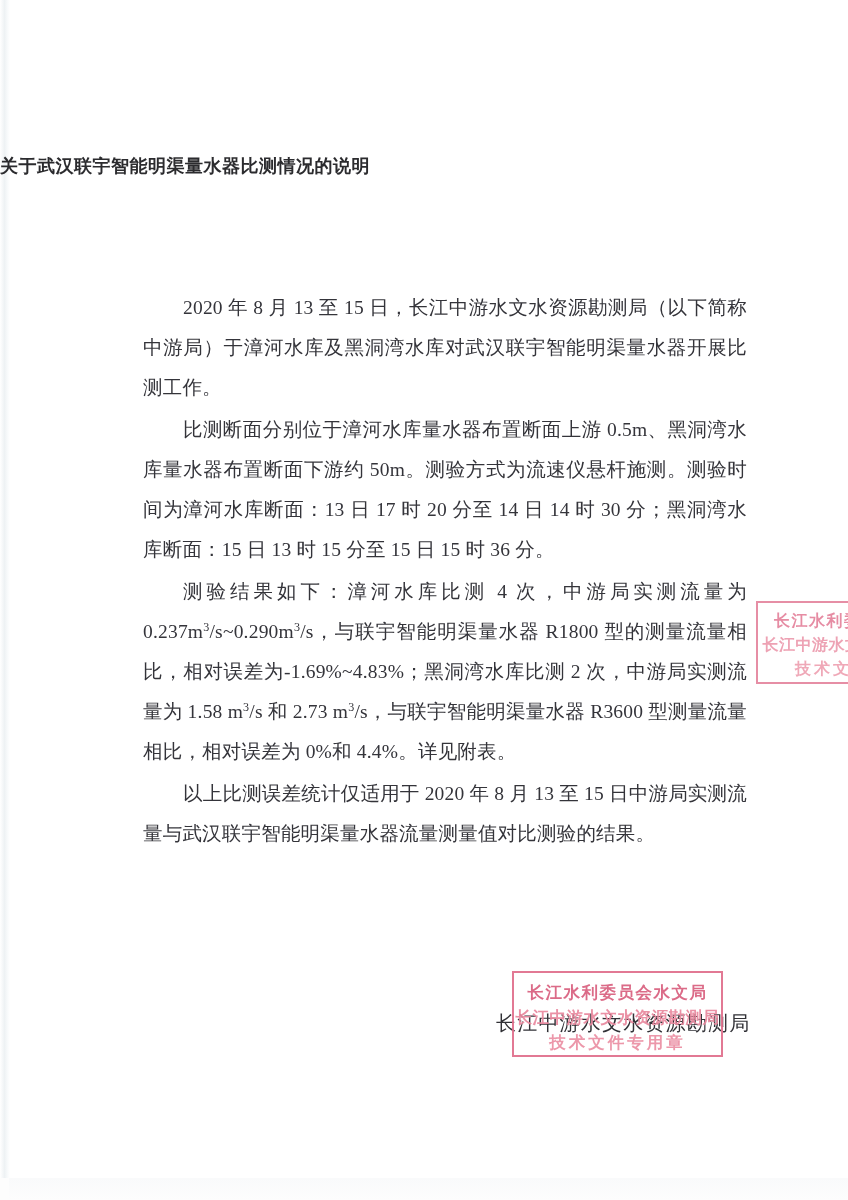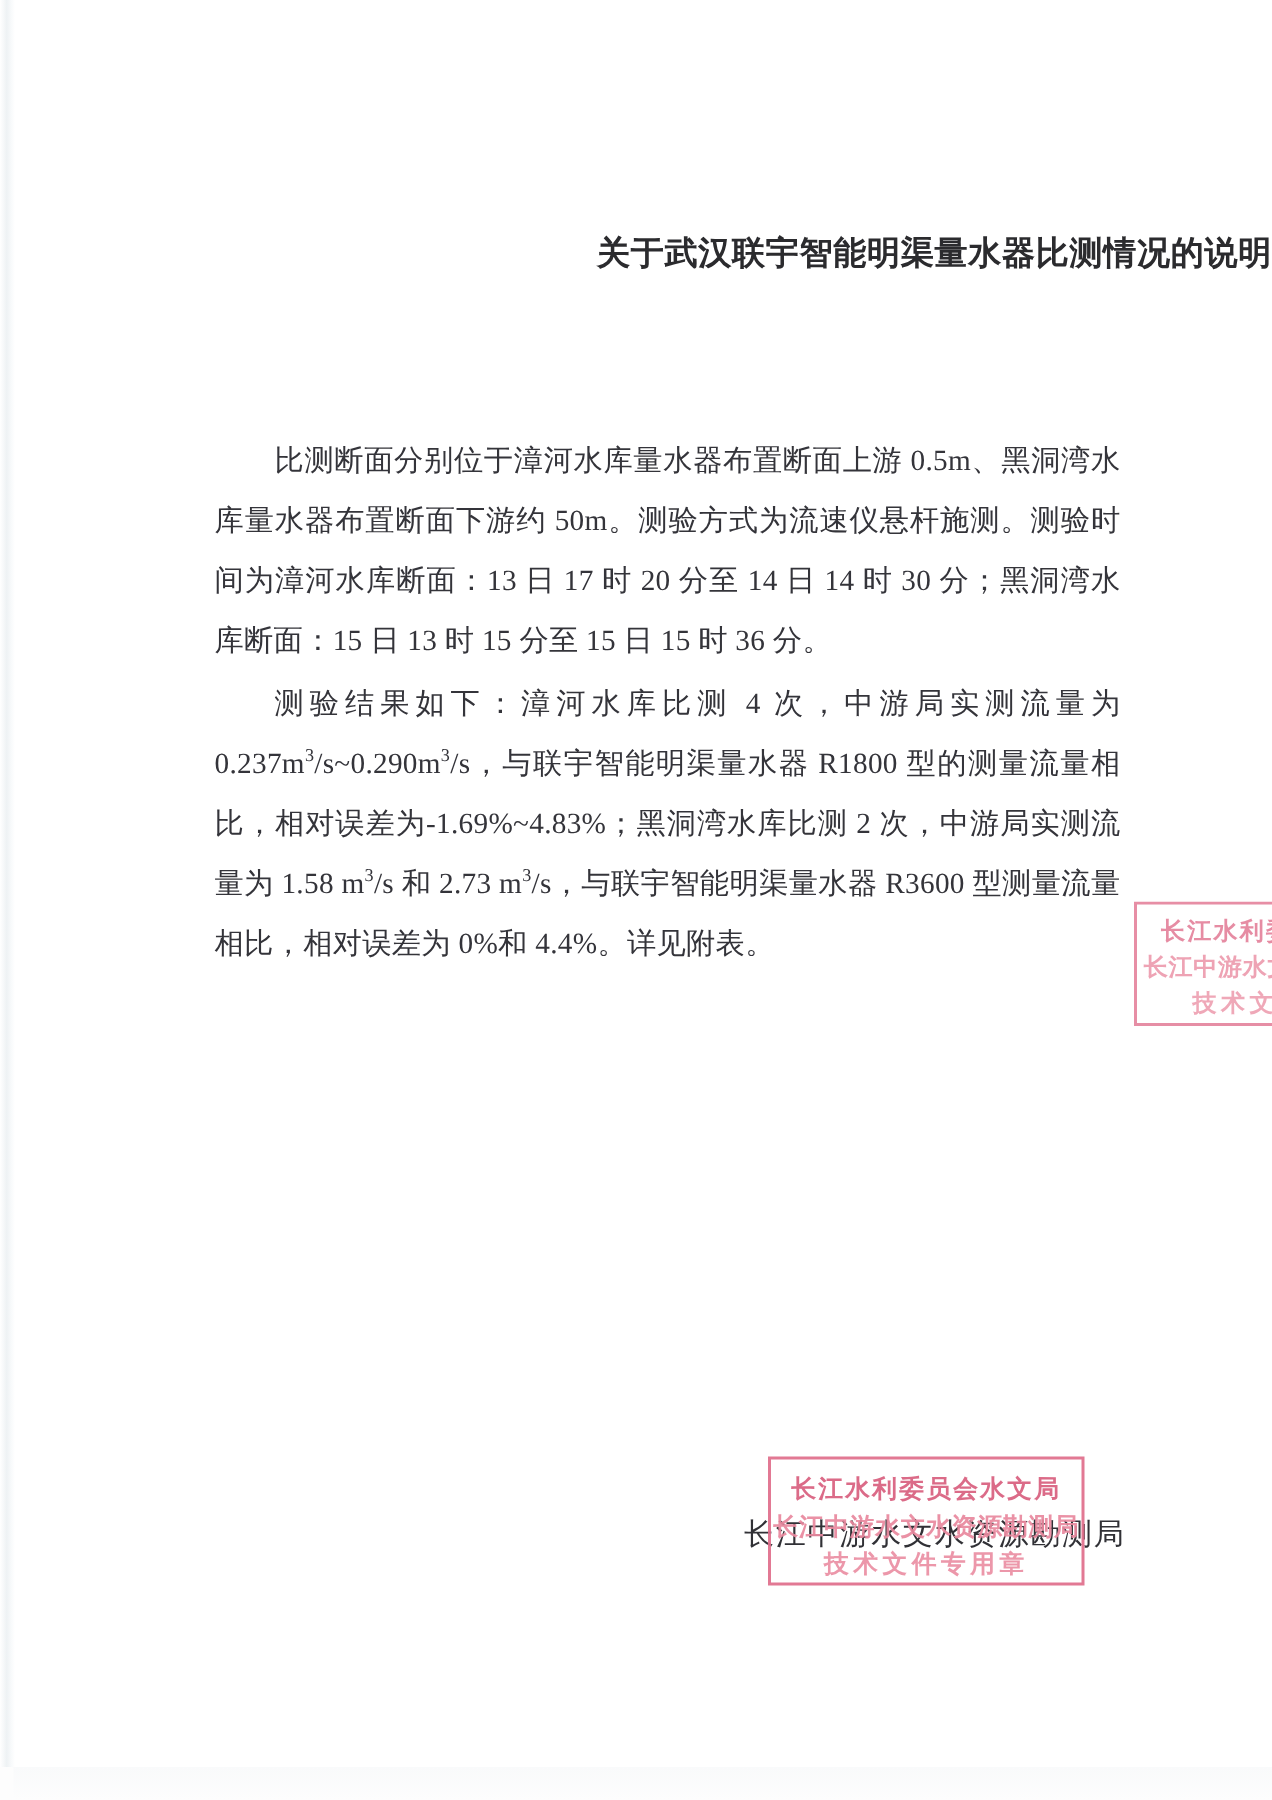--- a/index.html
+++ b/index.html
@@ -46,24 +46,24 @@
     height: 22px;
     background: linear-gradient(to bottom, #f9fafb 0%, #fdfdfd 100%);
   }
 
   
   .doc-title {
     position: absolute;
     left: 0;
     top: 154px;
     width: 848px;
-    text-align: right;
+    text-align: left;
     font-family: "DejaVu Sans", "Liberation Sans", sans-serif;
     font-weight: 700;
-    font-size: 22px;
+    font-size: 18px;
     letter-spacing: 0.5px;
     color: #2b2b2e;
   }
 
   
   .doc-body {
     position: absolute;
     left: 143px;
     top: 288px;
     width: 604px;
@@ -163,25 +163,27 @@
 <div class="scan-canvas">
 
   <div class="page-sheet"></div>
   <div class="page-edge-shade"></div>
   <div class="page-bottom-shade"></div>
 
   <div class="doc-title">关于武汉联宇智能明渠量水器比测情况的说明</div>
 
   <div class="doc-body">
 
+    <p class="para">2020 年 8 月 13 至 15 日，长江中游水文水资源勘测局（以下简称中游局）于漳河水库及黑洞湾水库对武汉联宇智能明渠量水器开展比测工作。</p>
 
     <p class="para">比测断面分别位于漳河水库量水器布置断面上游 0.5m、黑洞湾水库量水器布置断面下游约 50m。测验方式为流速仪悬杆施测。测验时间为漳河水库断面：13 日 17 时 20 分至 14 日 14 时 30 分；黑洞湾水库断面：15 日 13 时 15 分至 15 日 15 时 36 分。</p>
 
     <p class="para"><span>测验结果如下：漳河水库比测 4 次，中游局实测流量为 0.237m</span><sup>3</sup><span>/s~0.290m</span><sup>3</sup><span>/s，与联宇智能明渠量水器 R1800 型的测量流量相比，相对误差为-1.69%~4.83%；黑洞湾水库比测 2 次，中游局实测流量为 1.58 m</span><sup>3</sup><span>/s 和 2.73 m</span><sup>3</sup><span>/s，与联宇智能明渠量水器 R3600 型测量流量相比，相对误差为 0%和 4.4%。详见附表。</span></p>
 
+    <p class="para">以上比测误差统计仅适用于 2020 年 8 月 13 至 15 日中游局实测流量与武汉联宇智能明渠量水器流量测量值对比测验的结果。</p>
 
   </div>
 
   <div class="signature-line">长江中游水文水资源勘测局</div>
 
   <div class="seal seal-main">
     <div class="seal-line seal-l1">长江水利委员会水文局</div>
     <div class="seal-line seal-l2">长江中游水文水资源勘测局</div>
     <div class="seal-line seal-l3">技术文件专用章</div>
   </div>

